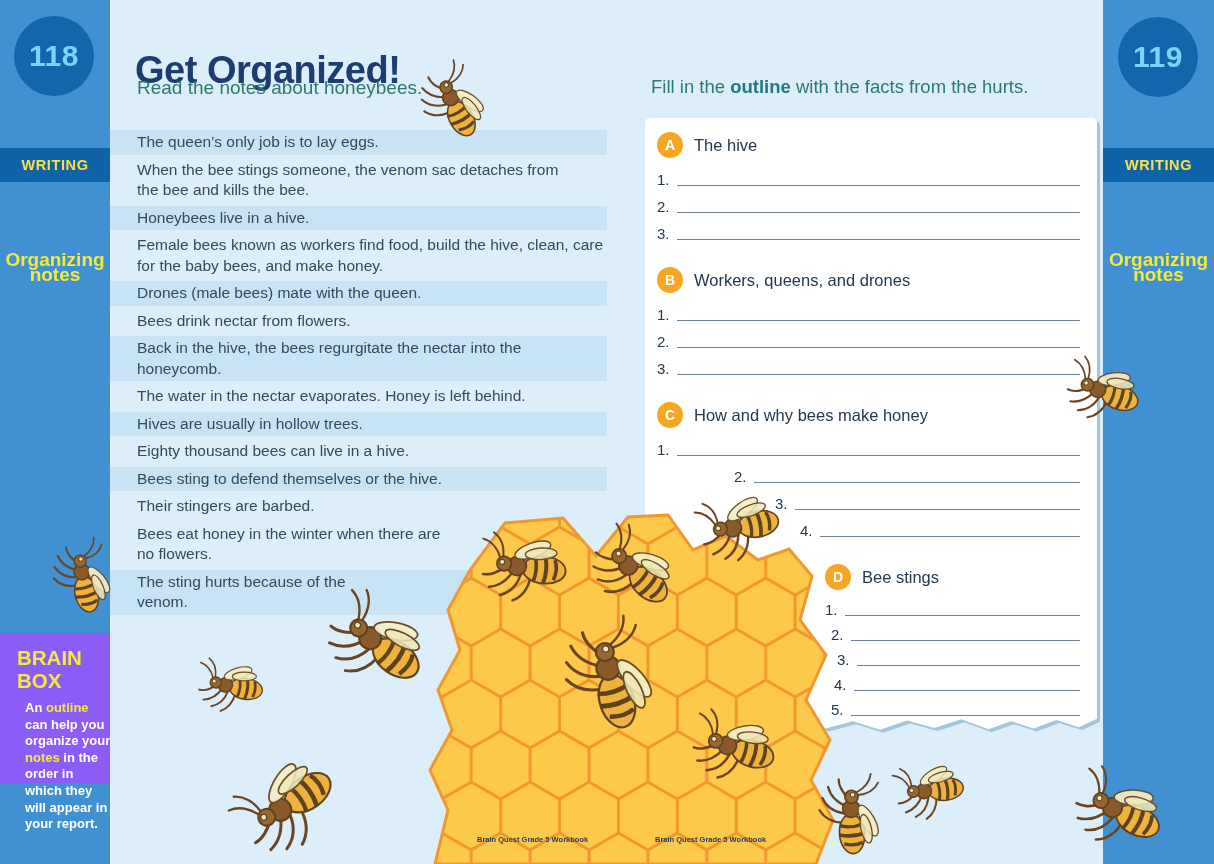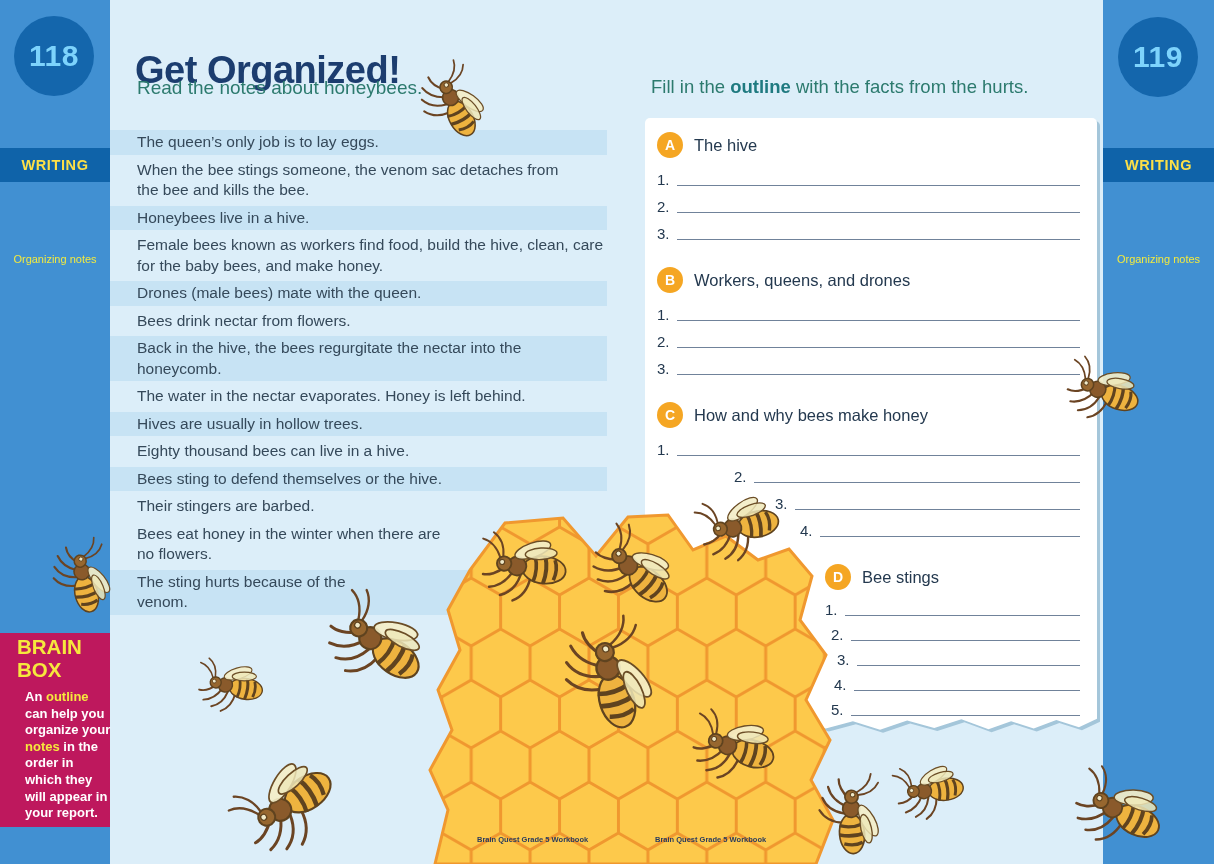--- a/index.html
+++ b/index.html
@@ -12,23 +12,23 @@
   .sidebar.right{left:1103px;width:111px;}
   .page-circle{position:absolute;width:80px;height:80px;border-radius:50%;
                background:#1466ac;color:#7dd3fc;display:flex;align-items:center;justify-content:center;
                font-size:30px;font-weight:bold;letter-spacing:.5px;}
   .sidebar.left .page-circle{left:14px;top:16px;}
   .sidebar.right .page-circle{left:15px;top:17px;}
   .tab{position:absolute;top:148px;left:0;width:100%;height:34px;background:#0f63a9;
        color:#fde047;font-weight:bold;font-size:14.5px;letter-spacing:.6px;
        text-align:center;line-height:34px;}
   .topic{position:absolute;top:252px;left:0;width:100%;text-align:center;
-         color:#f3ea3f;font-weight:normal;font-size:11px;line-height:15px;}
-  .brainbox{position:absolute;top:633px;left:0;width:110px;height:194px;background:#be185d;
-            box-sizing:border-box;padding:2px 8px 0 17px;}
+         color:#f3ea3f;font-weight:bold;font-size:19px;line-height:15px;}
+  .brainbox{position:absolute;top:633px;left:0;width:110px;height:150px;background:#8b5cf6;
+            box-sizing:border-box;padding:13px 8px 0 17px;}
   .bb-title{color:#f6e83d;font-weight:bold;font-size:20.5px;line-height:23px;width:70px;margin-bottom:4px;}
   .bb-body{margin:8px;color:#fff;font-size:13px;line-height:16.6px;font-weight:bold;width:86px;}
   .yl{color:#f6e83d;font-weight:bold;}
 
   
   .page-title{position:absolute;left:135px;top:24px;font-size:38px;font-weight:bold;
               color:#1c3d6f;letter-spacing:-.5px;z-index:6;}
   .page-sub{position:absolute;left:137px;top:77px;font-size:19px;color:#2c7a6e;z-index:6;}
   .notes-list{position:absolute;left:110px;top:130px;width:497px;z-index:6;}
   .note-row{margin-bottom:3px;min-height:21px;padding:2px 0 2px 27px;box-sizing:border-box;}

